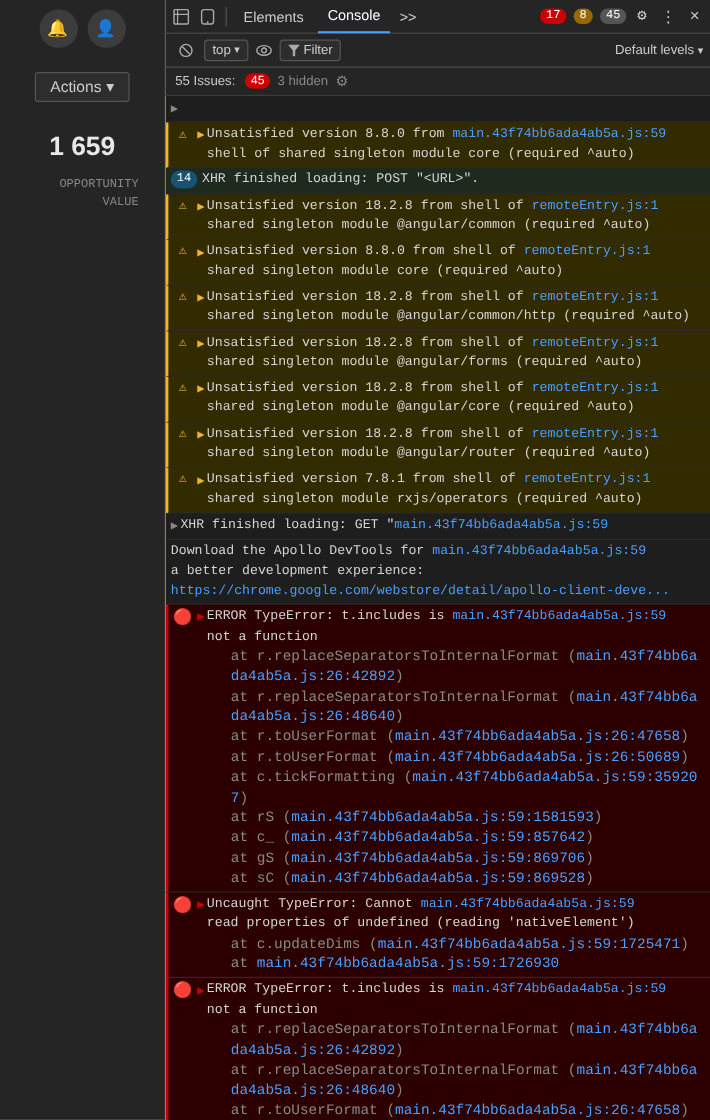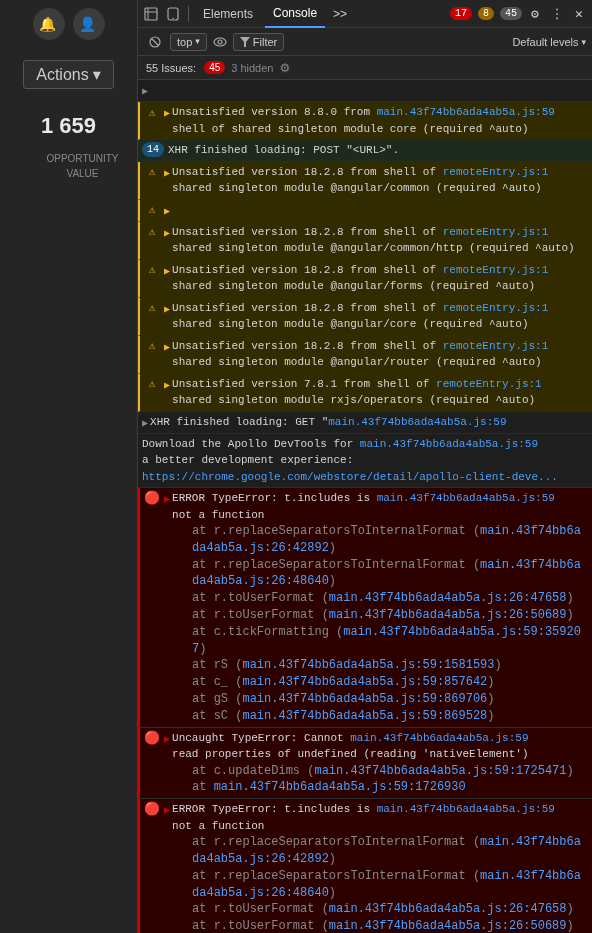--- a/index.html
+++ b/index.html
@@ -62,37 +62,37 @@
       margin-top: 12px;
       background: #2d2d2d;
       border: 1px solid #555;
       color: #ccc;
       padding: 4px 12px;
       border-radius: 3px;
       cursor: pointer;
       display: flex;
       align-items: flex-end;
       gap: 4px;
-      font-size: 16px;
+      font-size: 13px;
     }
 
     .number-display {
       margin-top: 16px;
       color: #e8e8e8;
       font-size: 22px;
       font-weight: bold;
       font-family: Arial, sans-serif;
     }
 
     .sidebar-labels {
       margin-top: 4px;
       color: #888;
       font-size: 10px;
-      font-family: Liberation Sans, sans-serif;
-      text-align: center;
+      font-family: Liberation Mono, monospace;
+      text-align: right;
       line-height: 1.5;
       margin-left: 28px;
     }
 
     
     .devtools-panel {
       position: absolute;
       left: 138px;
       top: 0;
       right: 0;
@@ -548,20 +548,24 @@
         Unsatisfied version 18.2.8 from shell of <a class="msg-link">remoteEntry.js:1</a>
         <br>shared singleton module @angular/common (required ^auto)
       </div>
     </div>
 
     <div class="msg-row warning">
       <span class="msg-icon">
           <span class="triangle-warning">⚠</span>
         </span>
       <span class="msg-arrow" style="color:#f0b429">▶</span>
+      <div class="msg-content">
+        Unsatisfied version 8.8.0 from shell of <a class="msg-link">remoteEntry.js:1</a>
+        <br>shared singleton module core (required ^auto)
+      </div>
     </div>
 
     <div class="msg-row warning">
       <span class="msg-icon">
           <span class="triangle-warning">⚠</span>
         </span>
       <span class="msg-arrow" style="color:#f0b429">▶</span>
       <div class="msg-content">
         Unsatisfied version 18.2.8 from shell of <a class="msg-link">remoteEntry.js:1</a>
         <br>shared singleton module @angular/common/http (required ^auto)

